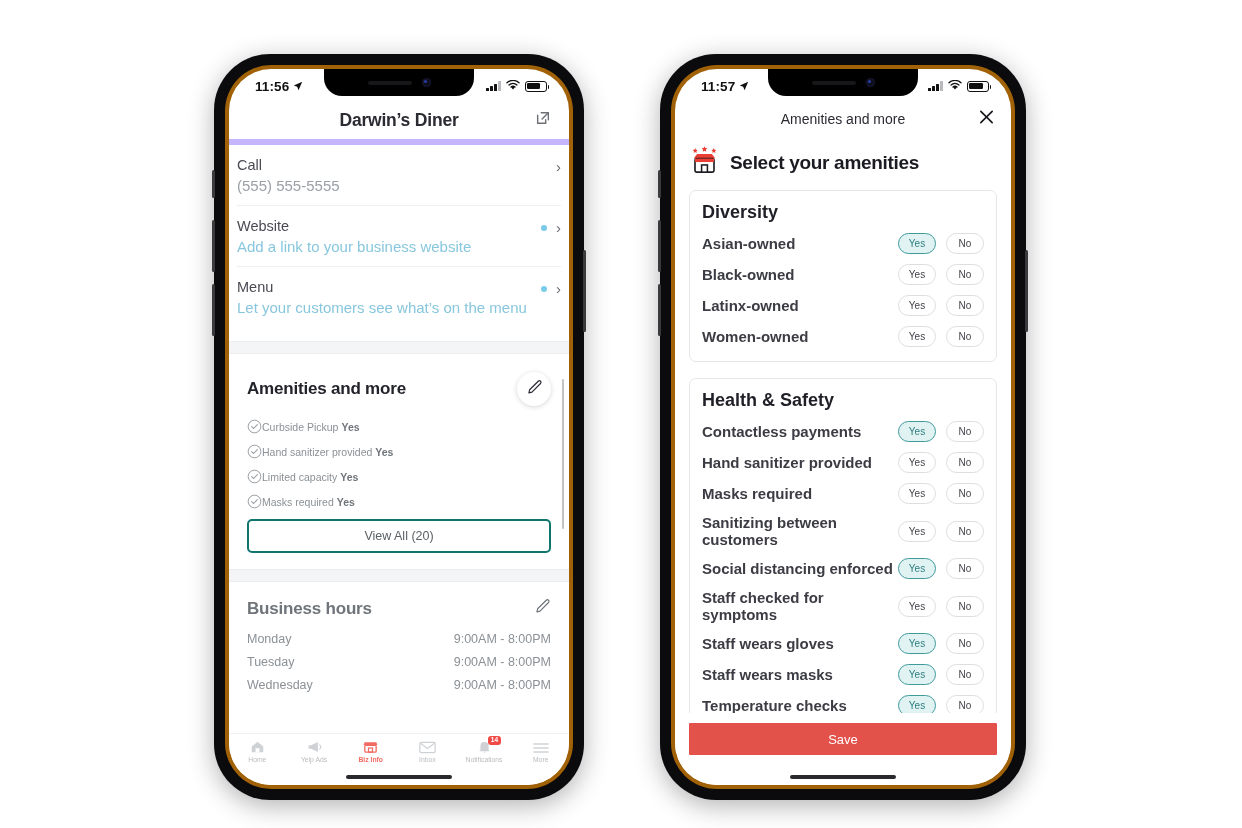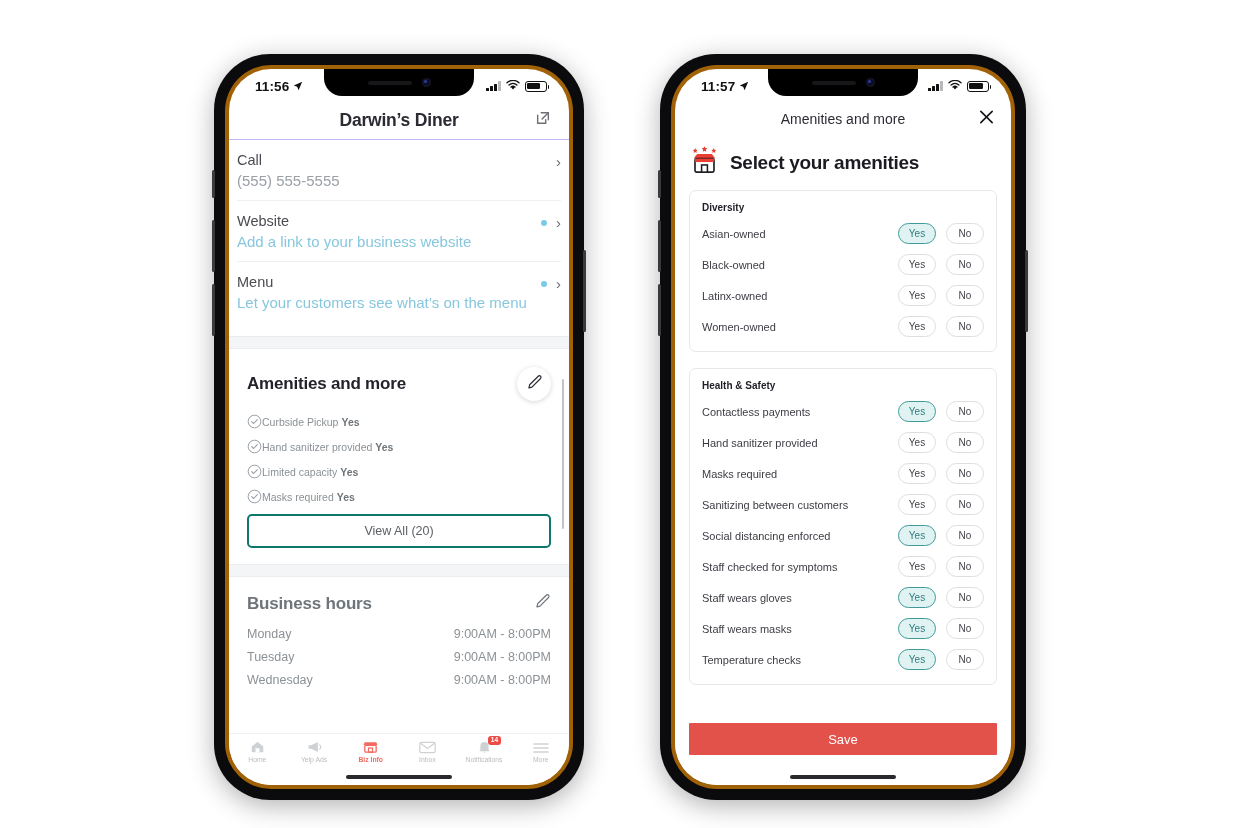--- a/index.html
+++ b/index.html
@@ -39,21 +39,21 @@
         padding:1.3px;box-sizing:border-box;}
   .batt::after{content:"";position:absolute;right:-3.4px;top:3px;width:1.8px;height:4px;
                background:#111;border-radius:0 1px 1px 0;}
   .batt b{display:block;height:100%;background:#111;border-radius:1.2px;}
 
   
   .scrollcol{position:absolute;background:#c3c3c6;border-radius:2px;width:2.4px;}
 
   
   .l-header{height:38px;display:flex;align-items:center;justify-content:center;position:relative;
-            border-bottom:1px solid #c4b5fd;}
+            border-bottom:6px solid #c4b5fd;}
   .l-title{font-size:17.5px;font-weight:700;color:#2b2b33;letter-spacing:-.2px;}
   .l-share{position:absolute;right:18px;top:50%;transform:translateY(-50%);}
   .l-list{padding:0 8px;}
   .l-row{padding:11px 0 11px;border-bottom:1px solid #eeeff0;position:relative;}
   .l-row:last-child{border-bottom:none;}
   .l-row-title{font-size:14.5px;color:#4a4a52;font-weight:400;line-height:1.25;}
   .l-row-sub{font-size:15px;color:#9aa0a6;margin-top:3px;}
   .l-row-sub.link{color:#87c7dd;}
   .l-row-right{position:absolute;right:0;top:14px;display:flex;align-items:center;gap:9px;}
   .bluedot{width:6px;height:6px;border-radius:50%;background:#79cbe8;display:block;}
@@ -87,23 +87,23 @@
 
   
   .r-header{height:36px;display:flex;align-items:center;justify-content:center;position:relative;
             border-bottom:1px solid #ececee;}
   .r-title{font-size:14px;color:#2b2b33;}
   .r-close{position:absolute;right:16px;top:50%;transform:translateY(-50%);}
   .r-body{position:absolute;left:0;right:0;top:66px;bottom:72px;overflow:hidden;background:#fff;}
   .r-h1{display:flex;align-items:center;gap:10px;padding:10px 14px 9px;}
   .r-h1 span{font-size:19px;font-weight:700;color:#1b1b22;letter-spacing:-.3px;}
   .card{margin:0 14px 16px;border:1px solid #e6e7e9;border-radius:7px;padding:11px 12px 9px;}
-  .card-title{font-size:10px;font-weight:700;color:#1f1f27;margin-bottom:5px;}
+  .card-title{font-size:18px;font-weight:700;color:#1f1f27;margin-bottom:5px;}
   .qrow{display:flex;align-items:center;justify-content:space-between;padding:5px 0;}
-  .qlabel{font-size:11px;color:#3c3c44;}
+  .qlabel{font-size:15px;color:#3c3c44;font-weight:bold;}
   .qopts{display:flex;gap:10px;}
   .pill{width:38px;height:21px;border-radius:11px;border:1px solid #dcdee0;background:#fff;
         display:flex;align-items:center;justify-content:center;font-size:10px;color:#43434b;
         box-sizing:border-box;}
   .pill.sel{border:1.6px solid #3f9a9c;background:#e1f2f2;color:#2f7f81;font-weight:400;}
   .savebar{position:absolute;left:0;right:0;bottom:0;height:72px;background:#fff;padding:10px 14px 0;
            box-sizing:border-box;}
   .savebtn{height:32px;border-radius:1px;background:#e2514a;color:#fff;font-size:13px;font-weight:400;
            display:flex;align-items:center;justify-content:center;}
 </style>

